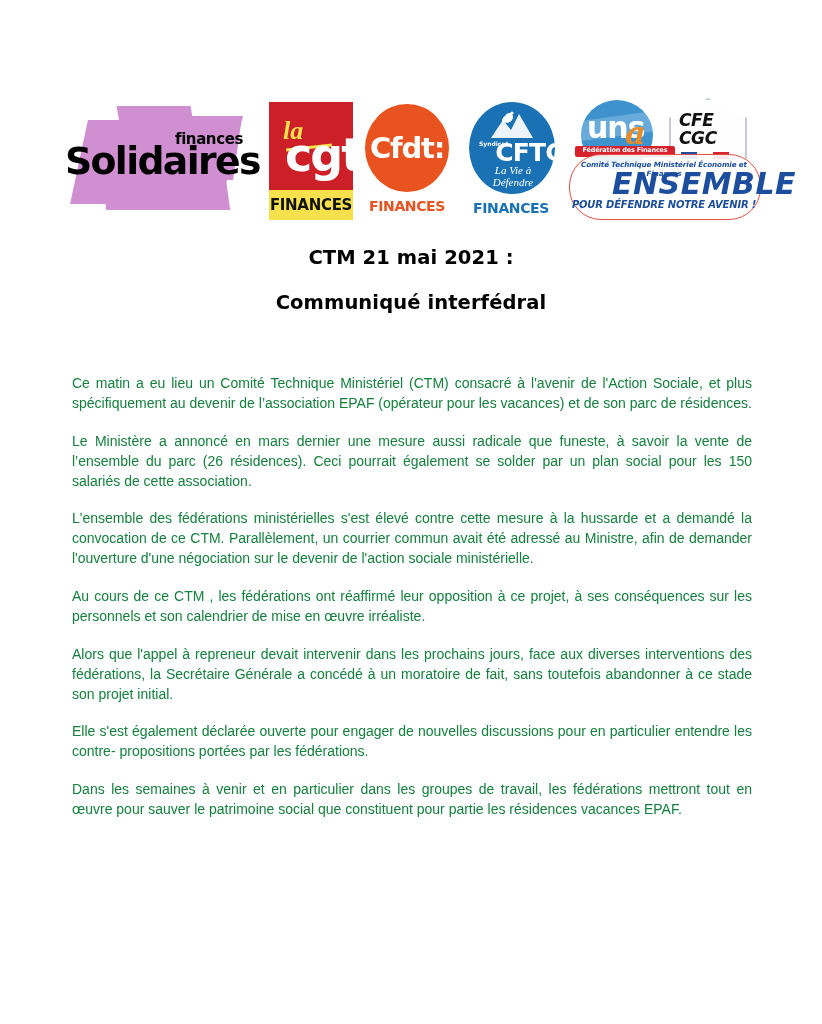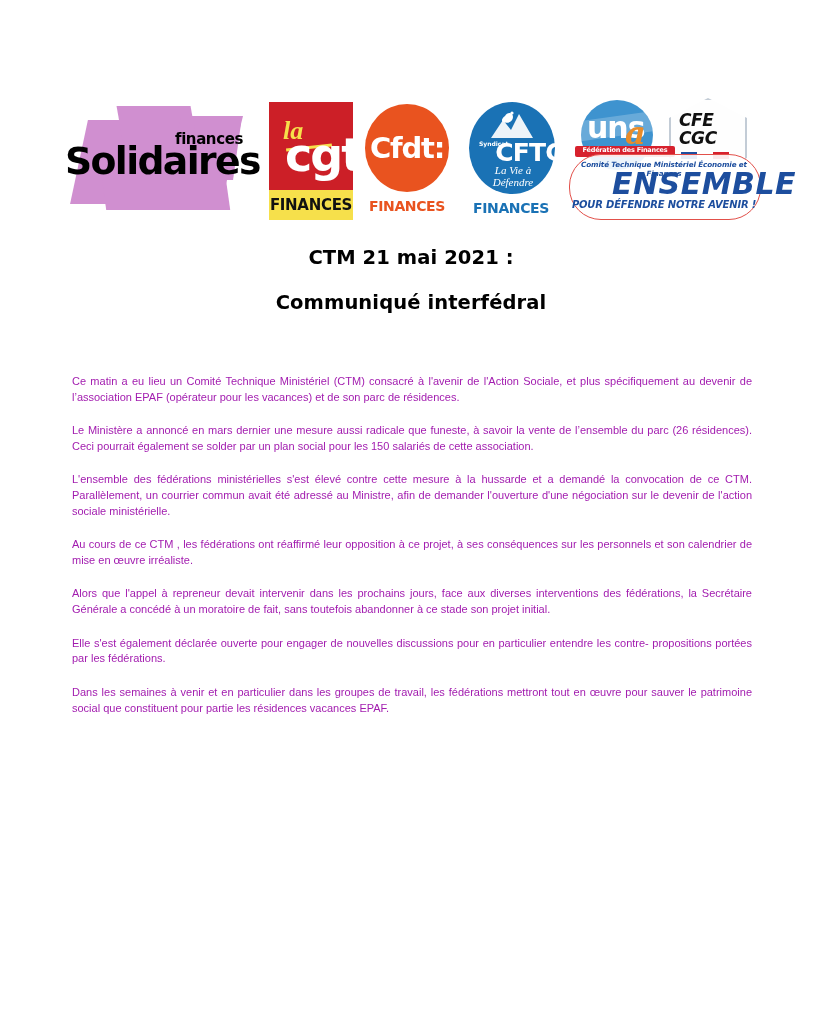--- a/index.html
+++ b/index.html
@@ -446,23 +446,23 @@
 
   
   .body-block {
     position: absolute;
     left: 72px;
     top: 374px;
     width: 680px;
   }
   .para {
     font-family: "Liberation Sans", sans-serif;
-    font-size: 11px;
+    font-size: 14px;
     line-height: 1.42;
-    color: #a21caf;
+    color: #15803d;
     text-align: justify;
     margin: 0 0 18px 0;
   }
   .para:last-child { margin-bottom: 0; }
 </style>
 </head>
 <body>
 
 <div class="page">
 

